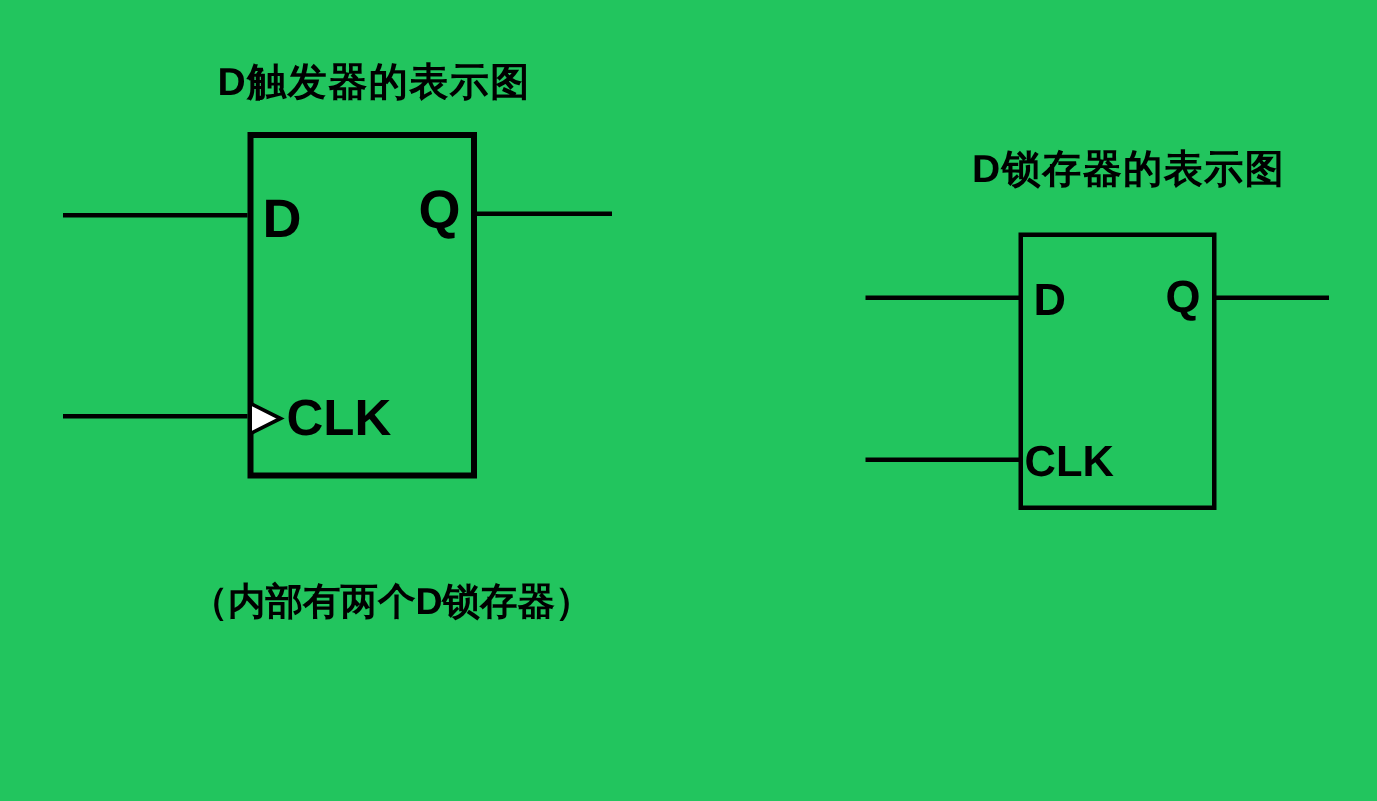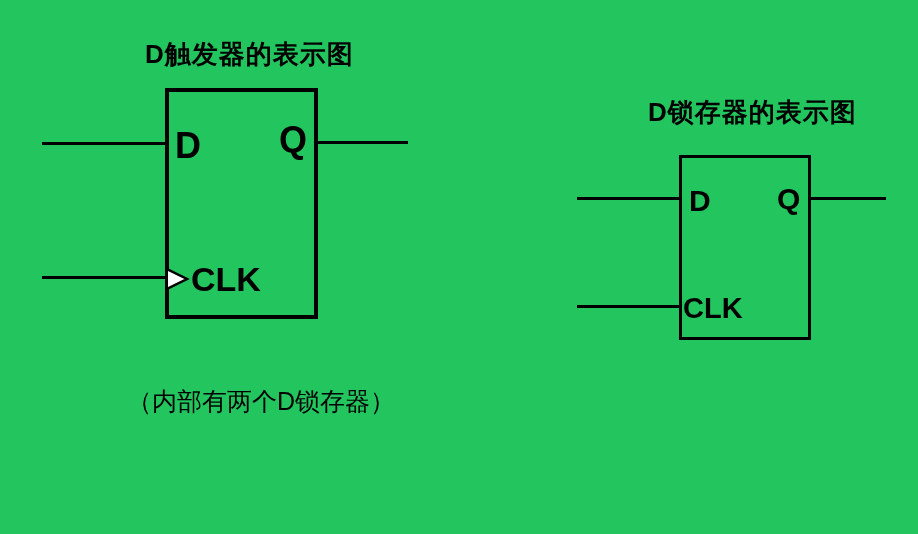--- a/index.html
+++ b/index.html
@@ -15,21 +15,21 @@
   .abs { position: absolute; }
   .title {
     font-size: 26px;
     font-weight: bold;
     letter-spacing: 1px;
     white-space: nowrap;
     line-height: 1;
   }
   .caption {
     font-size: 25px;
-    font-weight: normal;
+    font-weight: bold;
     white-space: nowrap;
     line-height: 1;
   }
   .symbol-box {
     box-sizing: border-box;
     border: 4px solid #000000;
     background: transparent;
   }
   .symbol-box.thin { border-width: 3px; }
   .wire {

